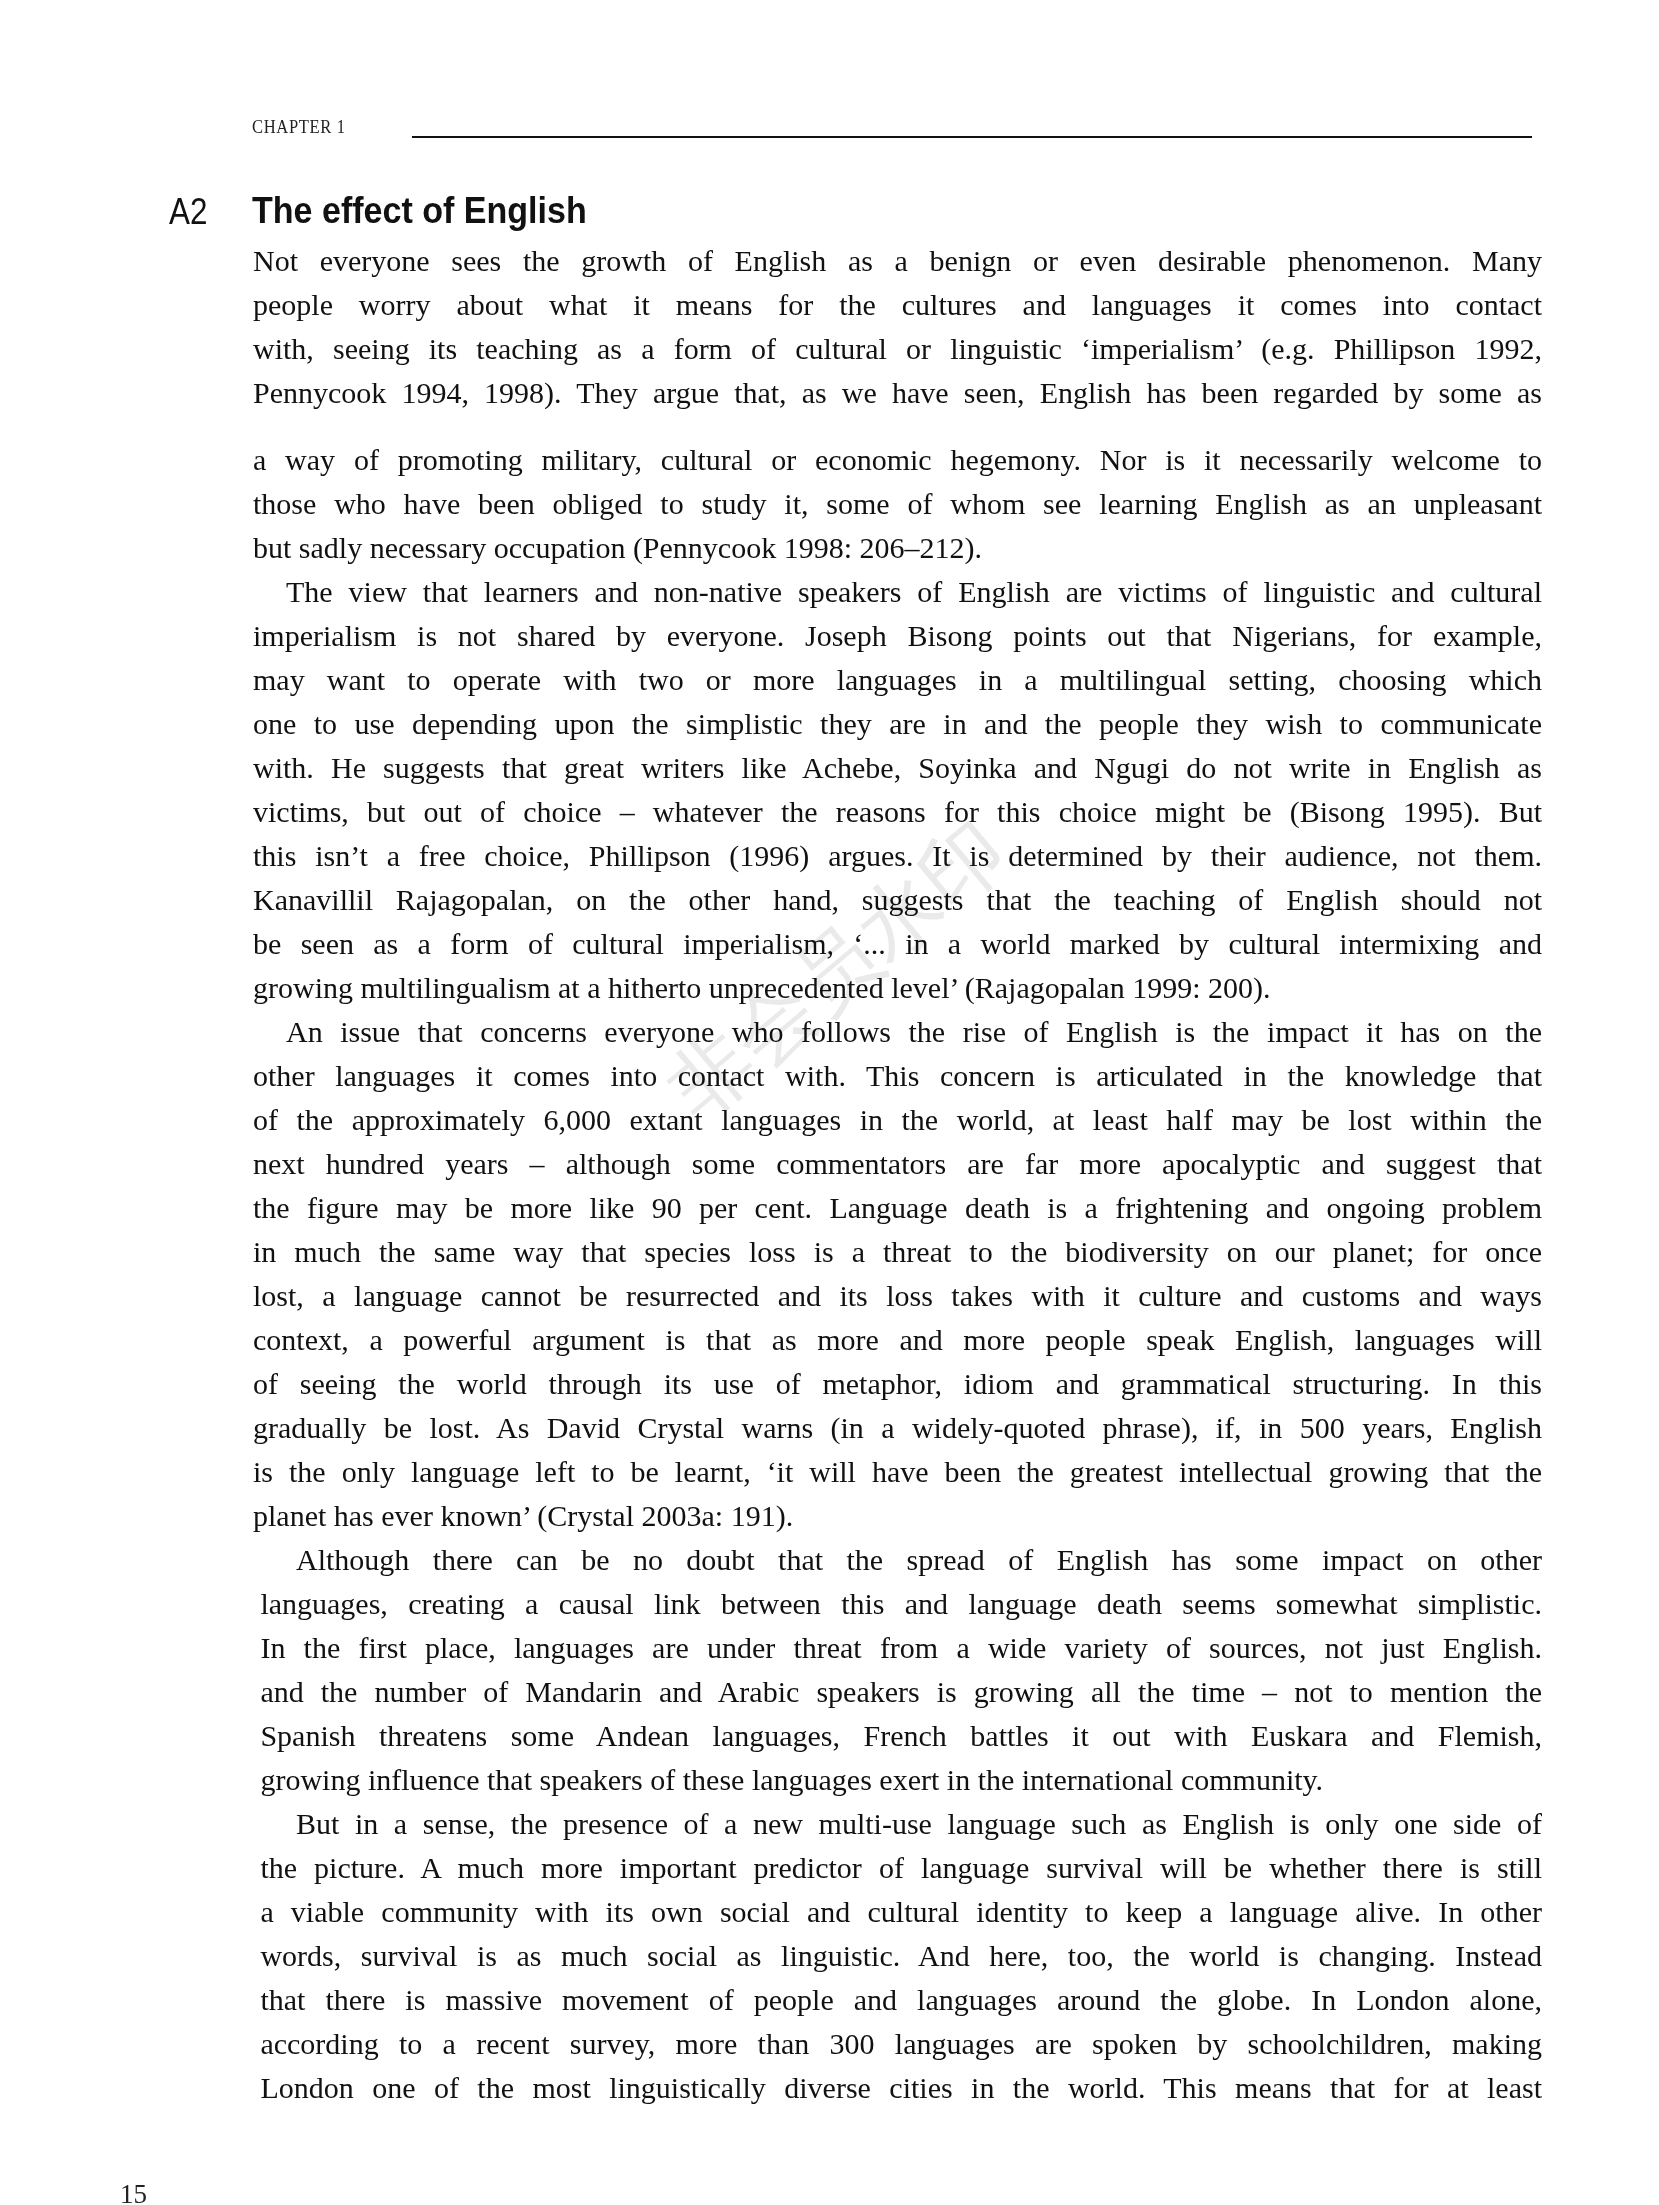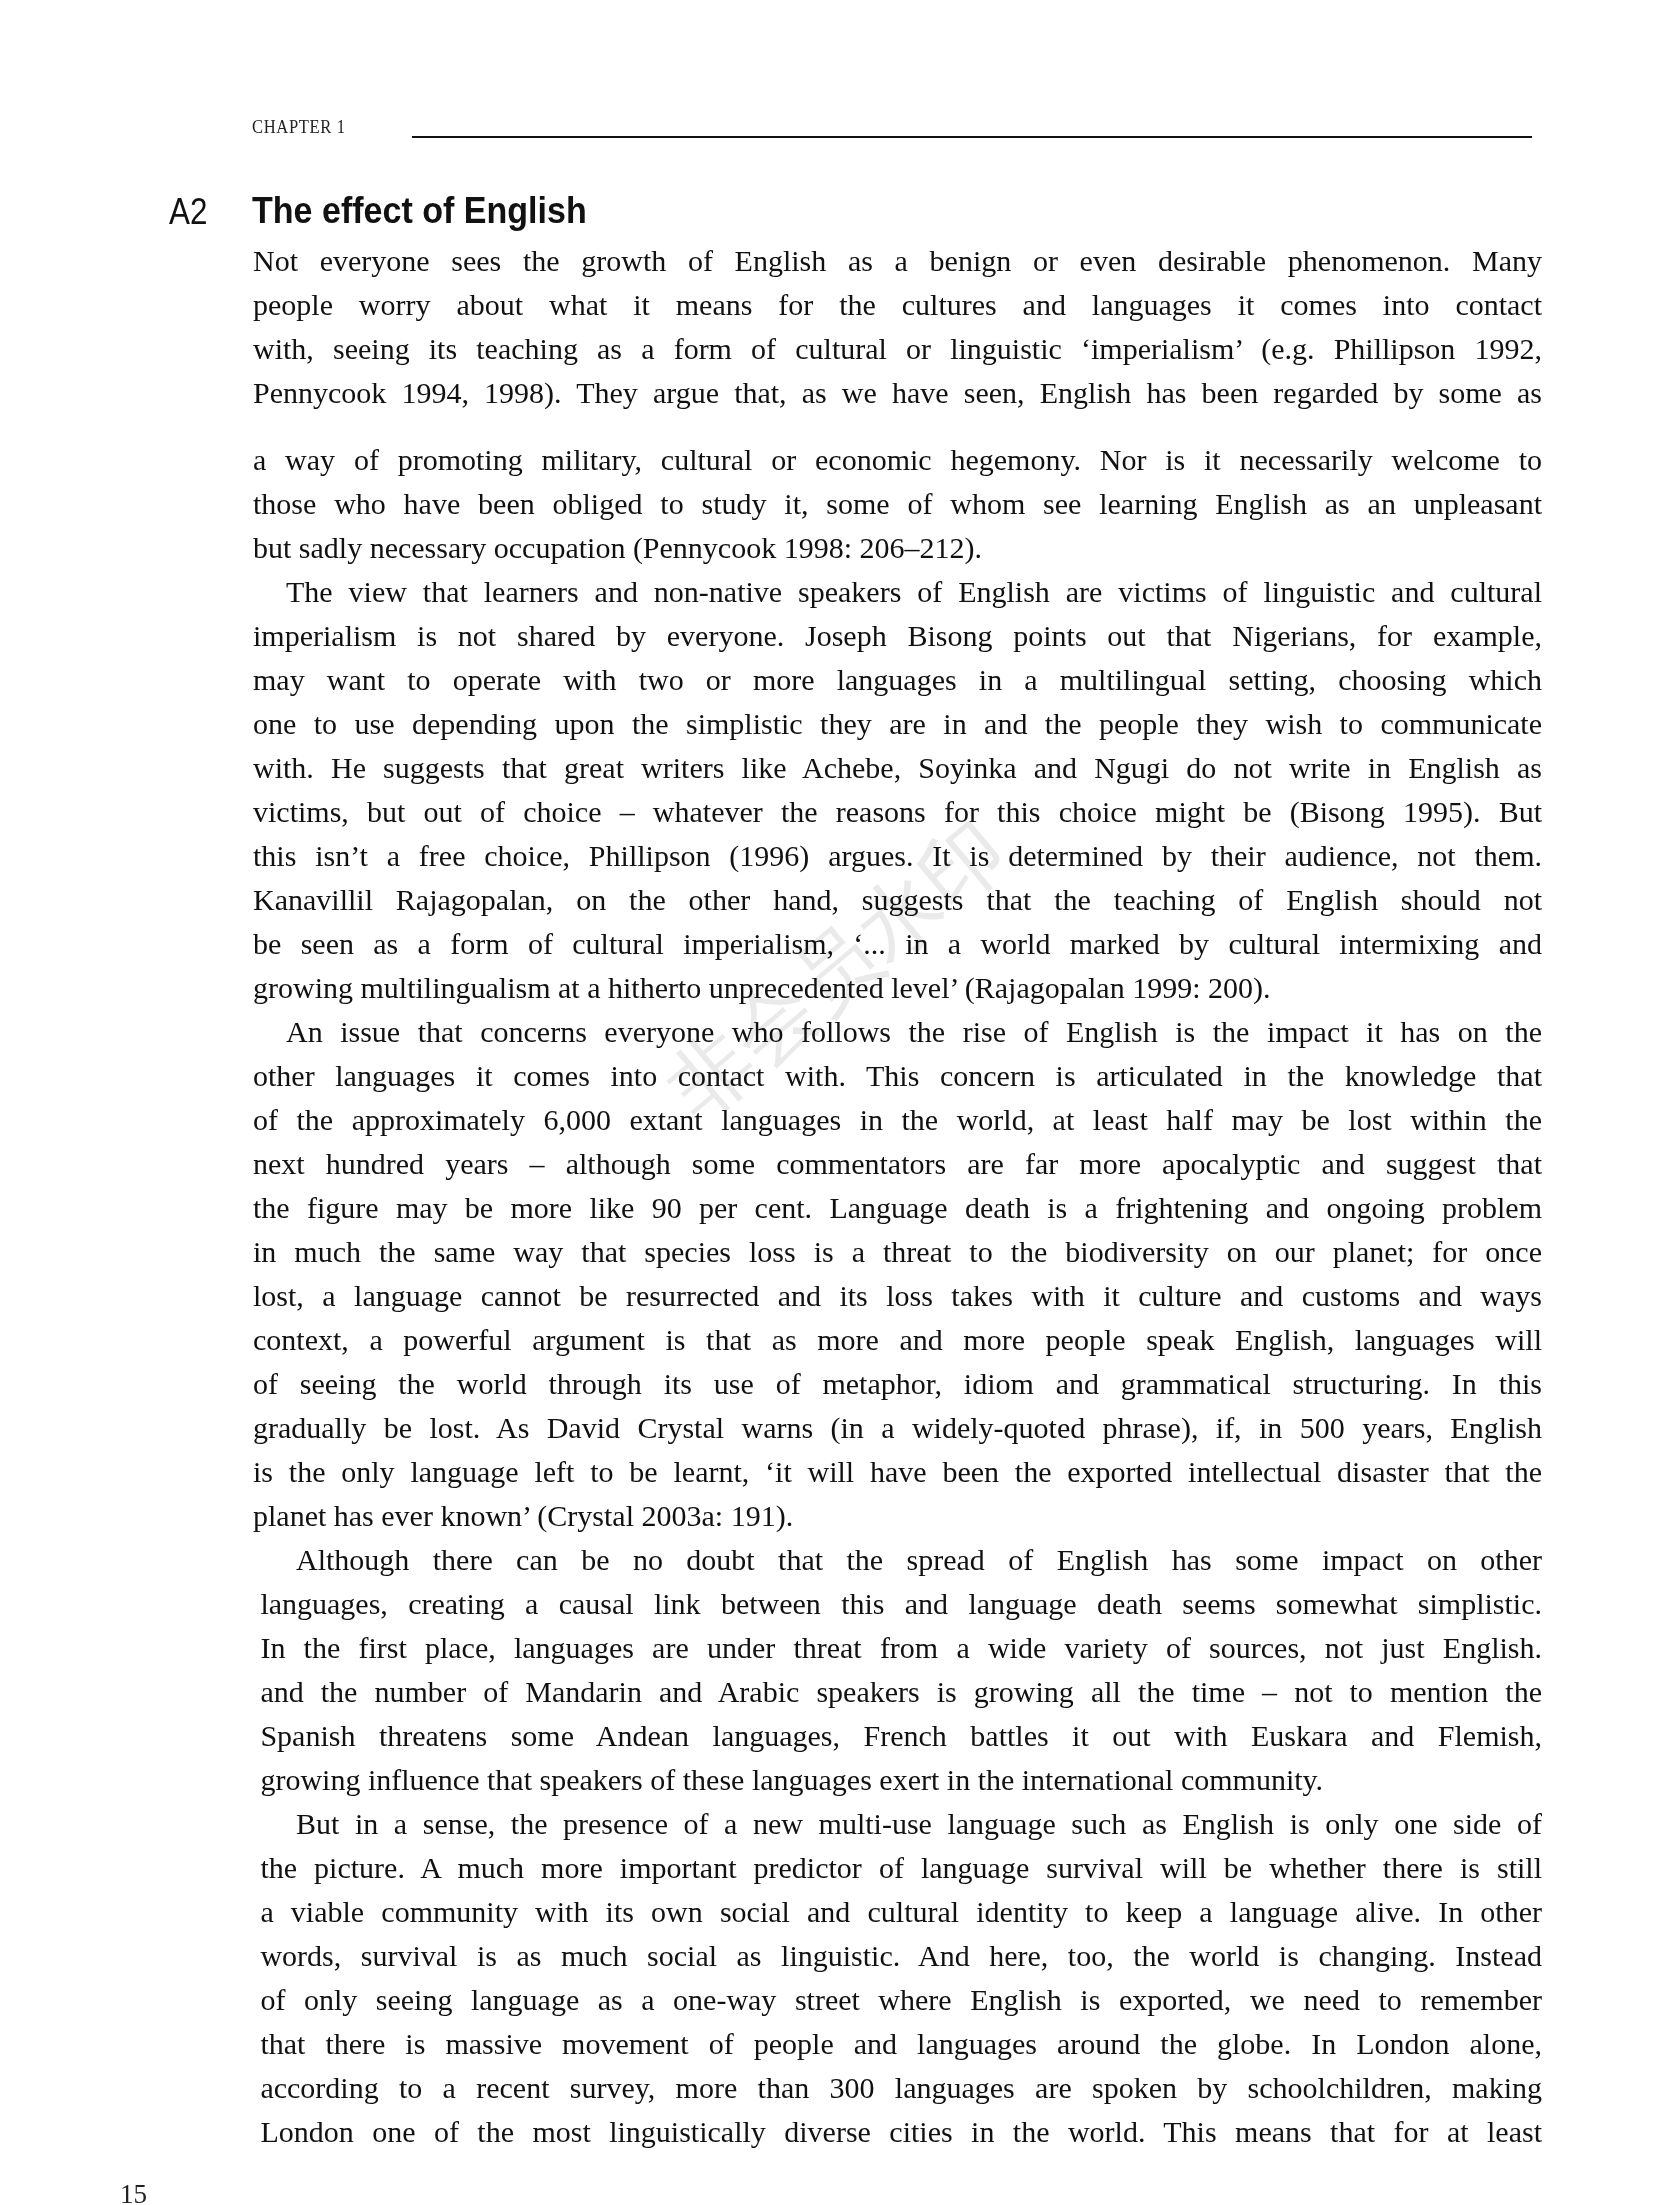--- a/index.html
+++ b/index.html
@@ -152,37 +152,36 @@
       <span class="line indent" style="white-space: normal;">An issue that concerns everyone who follows the rise of English is the impact it has on the</span>
       <span class="line" style="white-space: normal;">other languages it comes into contact with. This concern is articulated in the knowledge that</span>
       <span class="line" style="white-space: normal;">of the approximately 6,000 extant languages in the world, at least half may be lost within the</span>
       <span class="line" style="white-space: normal;">next hundred years – although some commentators are far more apocalyptic and suggest that</span>
       <span class="line" style="white-space: normal;">the figure may be more like 90 per cent. Language death is a frightening and ongoing problem</span>
       <span class="line" style="white-space: normal;">in much the same way that species loss is a threat to the biodiversity on our planet; for once</span>
       <span class="line" style="white-space: normal;">lost, a language cannot be resurrected and its loss takes with it culture and customs and ways</span>
       <span class="line" style="white-space: normal;">context, a powerful argument is that as more and more people speak English, languages will</span>
       <span class="line" style="white-space: normal;">of seeing the world through its use of metaphor, idiom and grammatical structuring. In this</span>
       <span class="line" style="white-space: normal;">gradually be lost. As David Crystal warns (in a widely-quoted phrase), if, in 500 years, English</span>
-      <span class="line" style="white-space: normal;">is the only language left to be learnt, ‘it will have been the exported intellectual disaster that the</span>
+      <span class="line" style="white-space: normal;">is the only language left to be learnt, ‘it will have been the greatest intellectual growing that the</span>
       <span class="line last" style="white-space: normal;">planet has ever known’ (Crystal 2003a: 191).</span>
     </div>
     <div class="para p4">
       <span class="line indent" style="white-space: normal;">Although there can be no doubt that the spread of English has some impact on other</span>
       <span class="line" style="white-space: normal;">languages, creating a causal link between this and language death seems somewhat simplistic.</span>
       <span class="line" style="white-space: normal;">In the first place, languages are under threat from a wide variety of sources, not just English.</span>
       <span class="line" style="white-space: normal;">and the number of Mandarin and Arabic speakers is growing all the time – not to mention the</span>
       <span class="line" style="white-space: normal;">Spanish threatens some Andean languages, French battles it out with Euskara and Flemish,</span>
       <span class="line last" style="white-space: normal;">growing influence that speakers of these languages exert in the international community.</span>
     </div>
     <div class="para p5">
       <span class="line indent" style="white-space: normal;">But in a sense, the presence of a new multi-use language such as English is only one side of</span>
       <span class="line" style="white-space: normal;">the picture. A much more important predictor of language survival will be whether there is still</span>
       <span class="line" style="white-space: normal;">a viable community with its own social and cultural identity to keep a language alive. In other</span>
       <span class="line" style="white-space: normal;">words, survival is as much social as linguistic. And here, too, the world is changing. Instead</span>
-      <span class="line" style="white-space: normal;">of only seeing language as a one-way street where English is exported, we need to remember</span>
       <span class="line" style="white-space: normal;">that there is massive movement of people and languages around the globe. In London alone,</span>
       <span class="line" style="white-space: normal;">according to a recent survey, more than 300 languages are spoken by schoolchildren, making</span>
       <span class="line" style="white-space: normal;">London one of the most linguistically diverse cities in the world. This means that for at least</span>
     </div>
   </div>
 
 <div class="page-number">15</div>
 
 
 </body></html>

